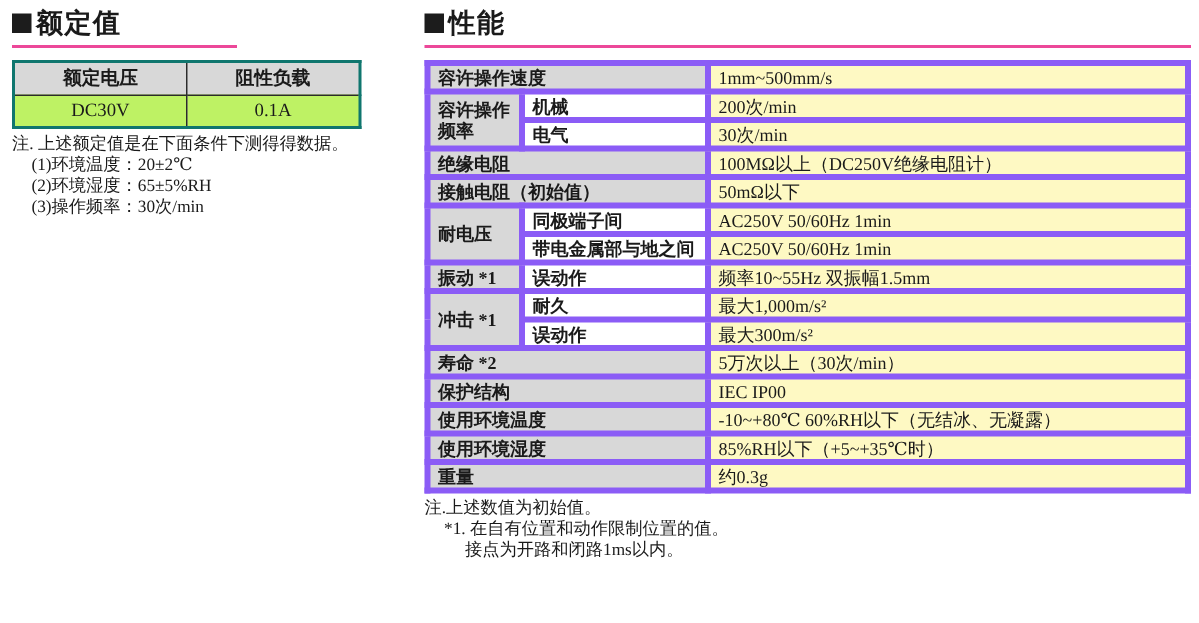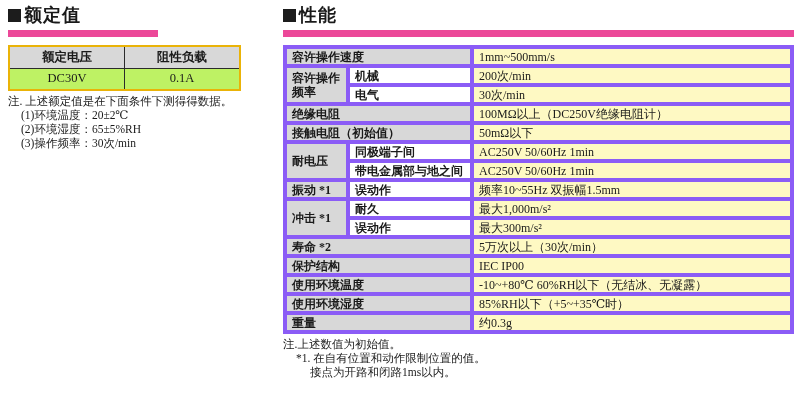--- a/index.html
+++ b/index.html
@@ -12,40 +12,40 @@
     overflow: hidden;
   }
   .page { display: flex; padding: 5px 7px 0 8px; }
 
   
   h2.sec-head {
     display: flex; align-items: center; gap: 2px;
     font-family: "Liberation Sans", "DejaVu Sans", sans-serif;
     font-size: 18px; font-weight: bold; letter-spacing: 1px;
     padding-bottom: 4px;
-    border-bottom: 7px solid #ec4899;
+    border-bottom: 2px solid #ec4899;
     line-height: 21px;
   }
   .sq {
     display: inline-block; width: 13px; height: 13px;
     background: #1c1c1c; margin-right: 1px; flex: 0 0 auto;
   }
 
   
   .col-left { width: 275px; flex: 0 0 auto; }
   .col-left h2.sec-head { width: 150px; }
   table.rated {
     border-collapse: collapse; width: 233px; margin-top: 8px;
     table-layout: fixed;
   }
   table.rated th, table.rated td {
     border: 1px solid #2b2b2b; text-align: center;
     font-size: 12.5px; height: 22px; padding: 1px 4px;
   }
-  table.rated { border: 2px solid #eab308; }
+  table.rated { border: 2px solid #0f766e; }
   table.rated th { background: #d8d8d8; font-weight: bold; }
   table.rated td { background: #bef264; font-weight: normal; }
 
   .notes { margin-top: 3px; font-size: 11.5px; line-height: 14px; }
   .notes .indent1 { padding-left: 13px; }
   .notes .indent2 { padding-left: 27px; }
 
   
   .col-right { flex: 1 1 auto; }
   table.perf {

